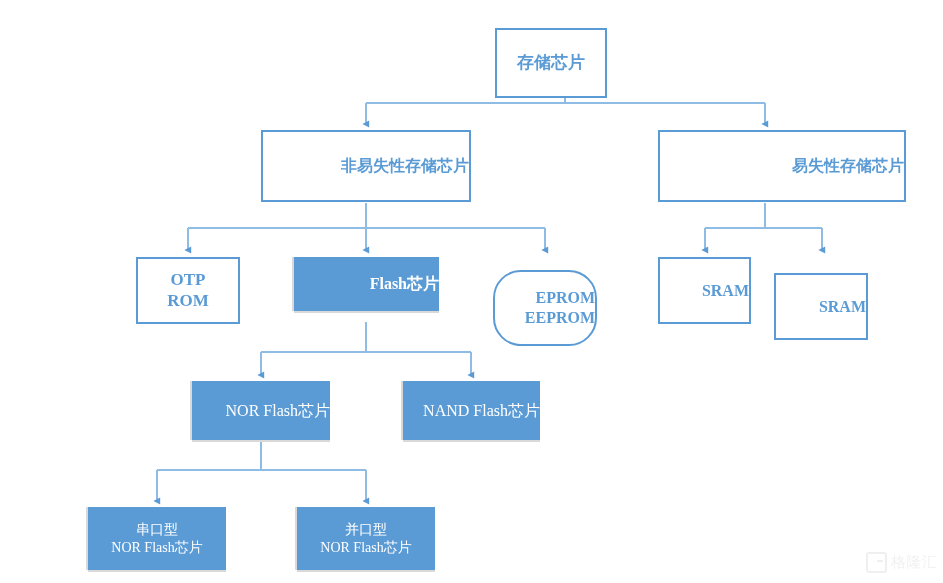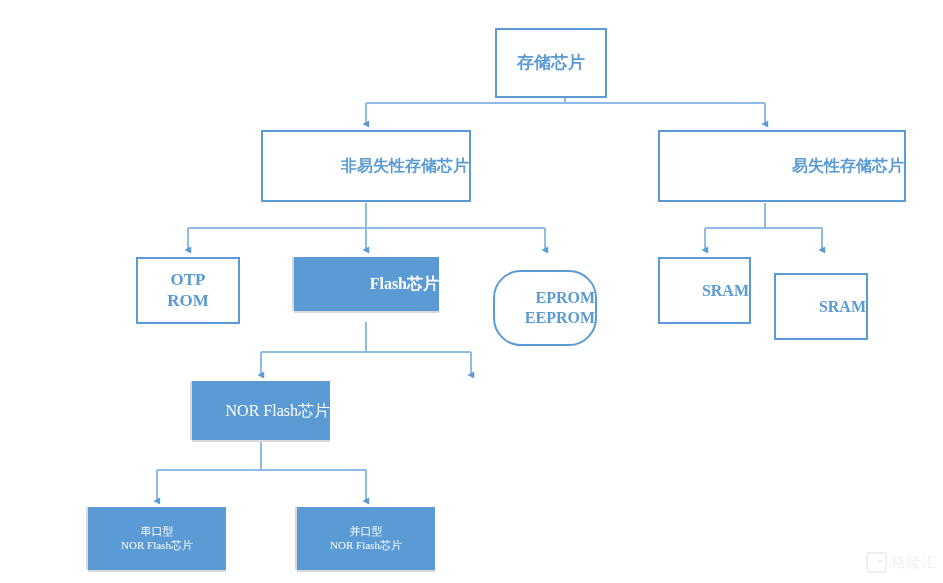--- a/index.html
+++ b/index.html
@@ -48,21 +48,21 @@
     background: #5B9BD5;
     border: none;
     color: #ffffff;
     box-shadow: -2px 0 0 0 #d9d9d9, 0 2px 0 0 #d9d9d9;
   }
   .node.bold .txt { font-weight: bold; }
   .node.sans { font-family: "Liberation Sans", "DejaVu Sans", sans-serif; }
 
   .fs-17 { font-size: 17px; }
   .fs-16 { font-size: 16px; text-align: right; }
-  .fs-15 { font-size: 11px; }
+  .fs-15 { font-size: 14px; }
 
   
   #watermark {
     position: absolute;
     display: flex;
     align-items: center;
     gap: 4px;
     opacity: 0.55;
   }
   #watermark .mark {
@@ -160,20 +160,23 @@
   </div>
 
   <div class="node outline bold fs-16" style="left:774px; top:273px; width:94px; height:67px;">
     <span class="txt">SRAM</span>
   </div>
 
   <div class="node filled fs-16" style="left:192px; top:381px; width:138px; height:59px;">
     <span class="txt">NOR Flash芯片</span>
   </div>
 
+  <div class="node filled fs-16" style="left:403px; top:381px; width:137px; height:59px;">
+    <span class="txt">NAND Flash芯片</span>
+  </div>
 
   <div class="node filled fs-15" style="left:88px; top:507px; width:138px; height:63px;">
     <span class="txt">串口型
 NOR Flash芯片</span>
   </div>
 
   <div class="node filled fs-15" style="left:297px; top:507px; width:138px; height:63px;justify-content:flex-end;">
     <span class="txt">并口型
 NOR Flash芯片</span>
   </div>

